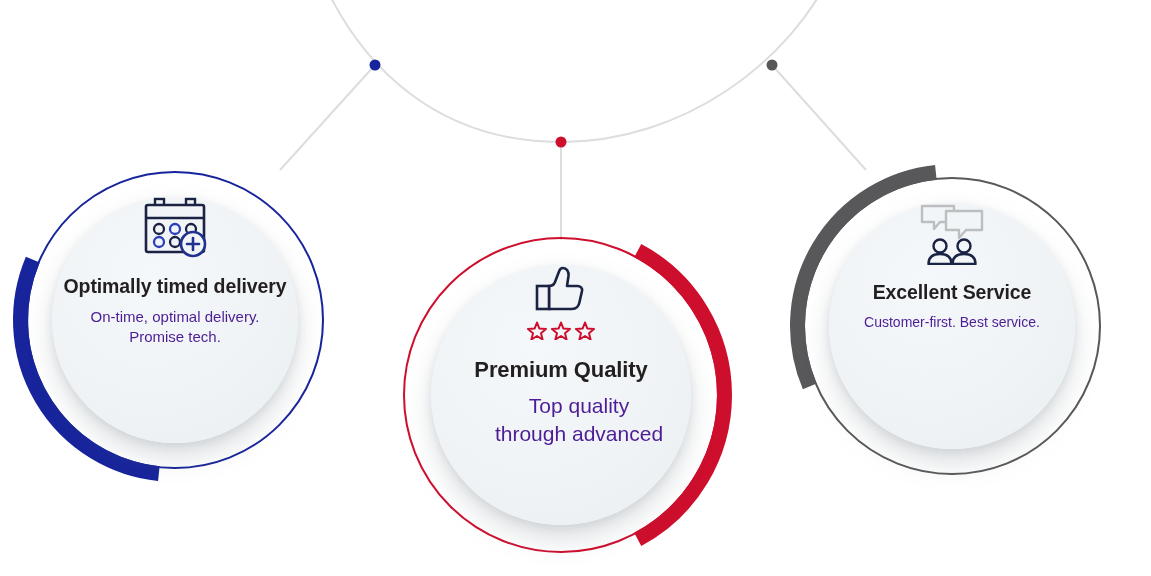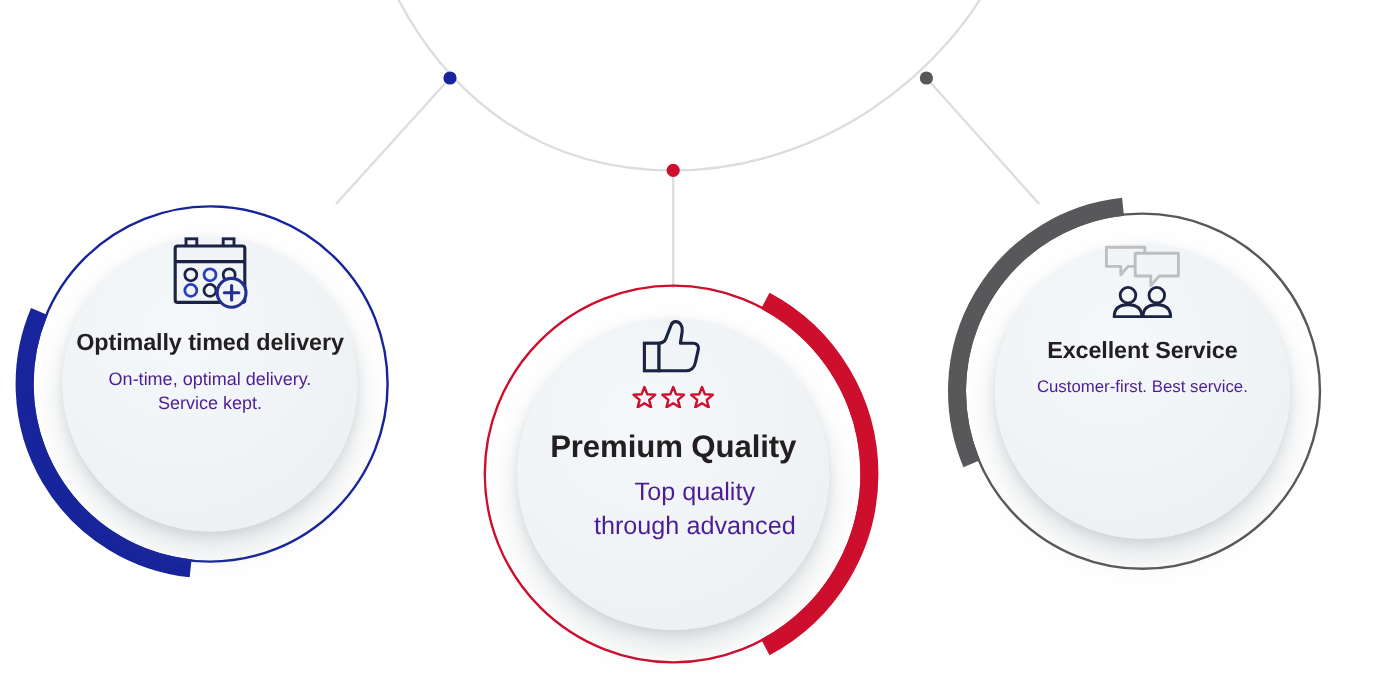--- a/index.html
+++ b/index.html
@@ -85,21 +85,21 @@
     white-space: nowrap;
   }
   .card-desc {
     color: #4c1d95;
     line-height: 1.32;
   }
 
   
   .c-left .card-title  { font-size: 19.5px; margin-top: 16px; }
   .c-left .card-desc   { font-size: 15px; margin-top: 9px; }
-  .c-mid  .card-title  { font-size: 26px; margin-top: 17px; }
+  .c-mid  .card-title  { font-size: 22px; margin-top: 17px; }
   .c-mid  .card-desc   { font-size: 21px; margin-top: 9px; margin-left: 36px; }
   .c-right .card-title { font-size: 19.5px; margin-top: 16px; }
   .c-right .card-desc  { font-size: 14px; margin-top: 9px; }
 
   .stars { margin-top: 5px; line-height: 0; }
 </style>
 </head>
 <body>
 
 <div id="stage">
@@ -144,21 +144,21 @@
             <circle cx="33" cy="45" r="5" stroke="#1b2344" stroke-width="2.3" fill="none"></circle>
 
             <circle cx="51" cy="47" r="12" fill="#f2f5f7" stroke="#22308f" stroke-width="2.6"></circle>
             <line x1="51" y1="41" x2="51" y2="53" stroke="#22308f" stroke-width="2.6" stroke-linecap="round"></line>
             <line x1="45" y1="47" x2="57" y2="47" stroke="#22308f" stroke-width="2.6" stroke-linecap="round"></line>
           </svg>
         </div>
         <div class="card-title">Optimally timed delivery</div>
         <div class="card-desc">
           <div>On-time, optimal delivery.</div>
-          <div>Service kept.</div>
+          <div>Promise tech.</div>
         </div>
       </div>
     </div>
   </div>
 
   <div class="card c-mid" id="card-quality" style="left: 374px; top: 208px; width: 374px; height: 374px;">
     <svg class="ring-svg" width="374" height="374" viewBox="0 0 374 374">
         <circle cx="187" cy="187" r="157" fill="none" stroke="#ce0e2d" stroke-width="2"></circle>
         <path d="M 263.7586005154932 42.638068567565455 A 163.5 163.5 0 0 1 263.7586005154932 331.3619314324345" fill="none" stroke="#ce0e2d" stroke-width="15" stroke-linecap="butt"></path>
       </svg>

